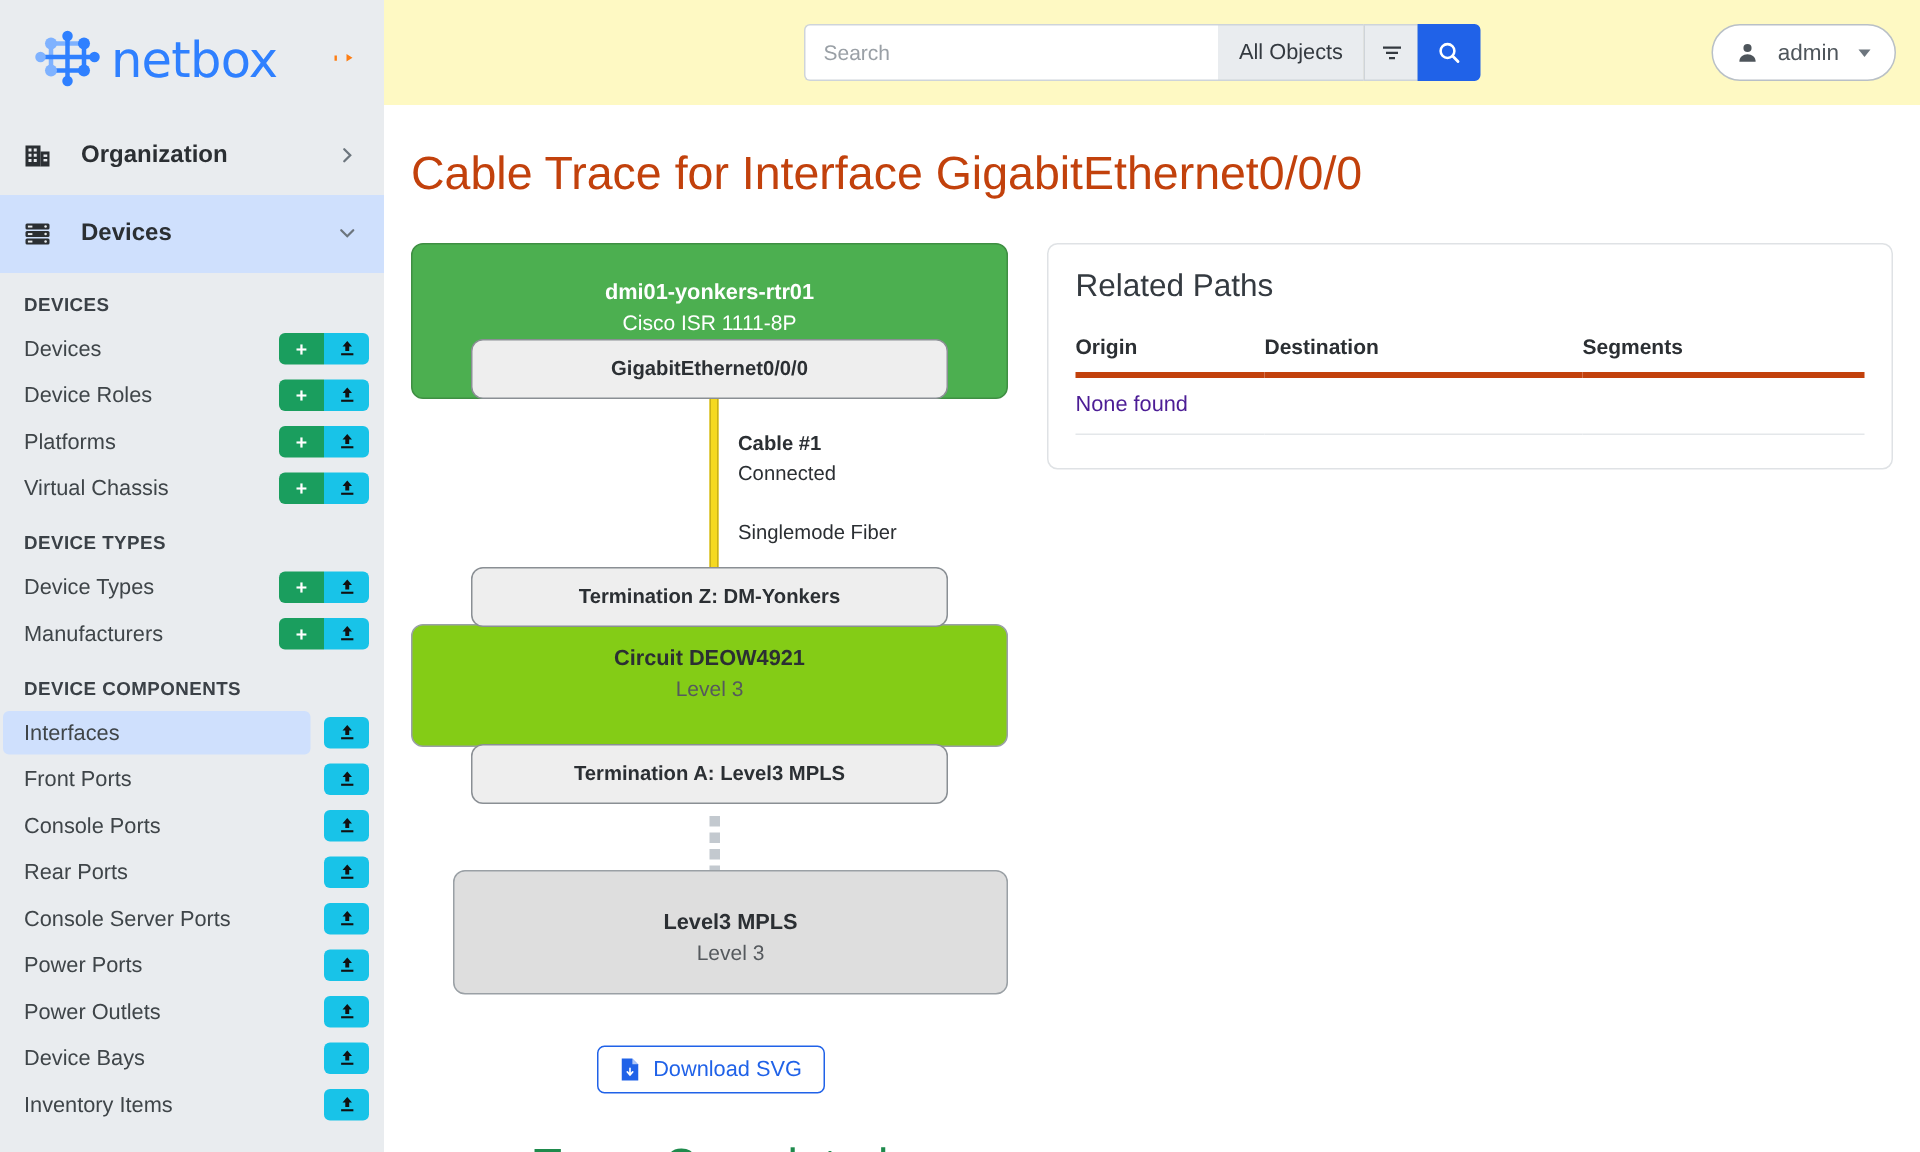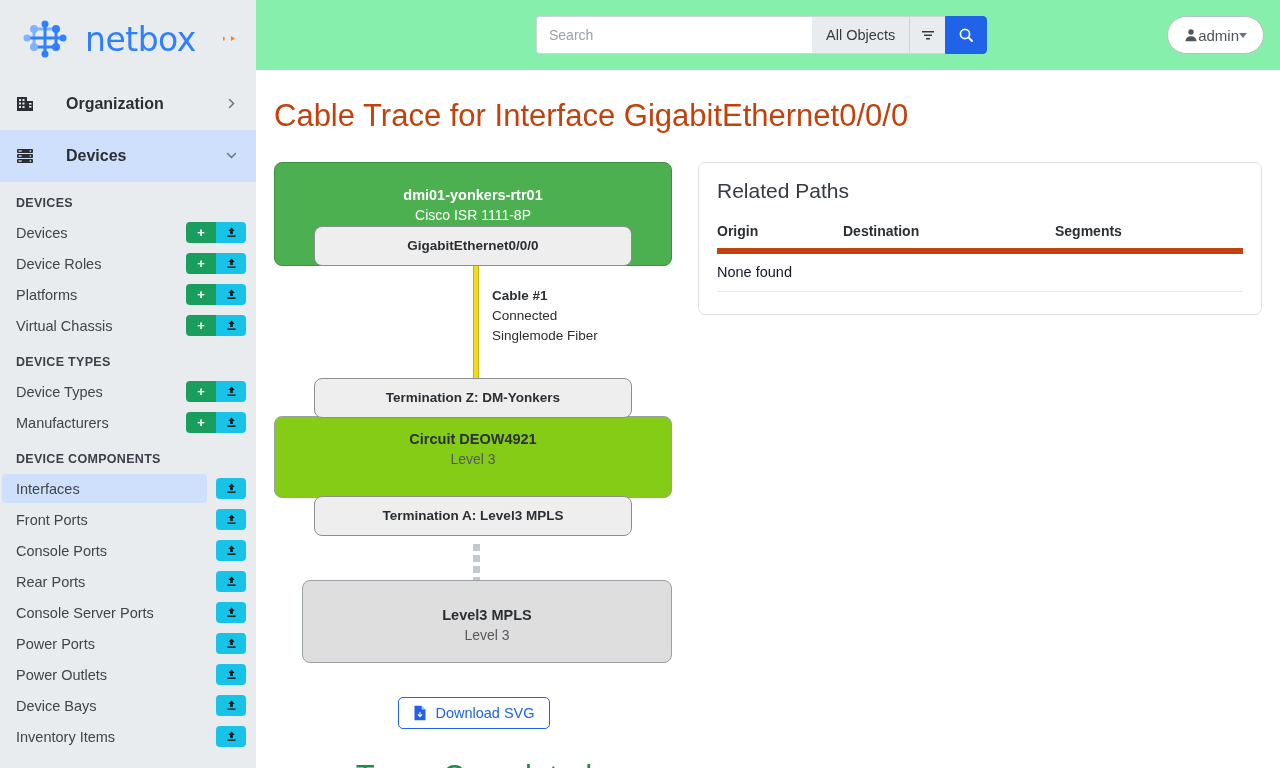--- a/index.html
+++ b/index.html
@@ -21,21 +21,21 @@
     flex: 0 0 256px;
     overflow: hidden;
     position: relative;
   }
   .brand {
     height: 78px;
     display: flex;
     align-items: center;
     padding: 0 18px 0 22px;
   }
-  .brand-logo { display: flex; align-items: center; gap: 11px; }
+  .brand-logo { display: flex; align-items: center; gap: 0px; }
   .brand-mark { width: 48px; height: 44px; flex: 0 0 48px; }
   .brand-word {
     font-size: 33px;
     font-weight: 400;
     color: #2f80ff;
     letter-spacing: -0.5px;
     margin-left: 4px;
     font-family: "DejaVu Sans", sans-serif;
   }
   .pin-icon { margin-left: auto; color: #fd7e14; width: 16px; height: 16px; }
@@ -44,21 +44,21 @@
     display: flex;
     align-items: center;
     height: 52px;
     padding: 0 18px 0 12px;
     cursor: pointer;
     font-size: 16px;
     font-weight: bold;
     color: #2b2f33;
   }
   .nav-group .gicon { width: 26px; flex: 0 0 26px; display: flex; align-items: center; justify-content: center; }
-  .nav-group .glabel { margin-left: 28px; }
+  .nav-group .glabel { margin-left: 16px; }
   .nav-group .chev { margin-left: auto; color: #6c757d; font-size: 13px; line-height: 1; }
   .nav-group.active { background: #cfe0fd; }
 
   .sec-head {
     font-size: 12.5px;
     font-weight: bold;
     color: #3b4147;
     letter-spacing: 0.3px;
     padding: 14px 0 7px 16px;
   }
@@ -92,21 +92,21 @@
   .btn-imp.solo { border-radius: 4px; }
 
   
   .main { flex: 1 1 auto; height: 768px; background: #fff; overflow: hidden; position: relative; }
 
   .topbar {
     height: 70px;
     display: flex;
     align-items: center;
     padding: 0 16px;
-    background: #86efac;
+    background: #fef9c3;
   }
   .search-wrap {
     display: flex;
     align-items: stretch;
     height: 38px;
     margin: 0 auto;
     margin-left: 264px;
   }
   .search-input {
     width: 276px;
@@ -145,21 +145,21 @@
     display: flex; align-items: center; justify-content: center;
     width: 42px;
     background: #2062e8;
     border: 1px solid #2062e8;
     border-radius: 0 4px 4px 0;
     cursor: pointer;
     color: #fff;
   }
   .user-btn {
     margin-left: auto;
-    display: flex; align-items: center; gap: 0;
+    display: flex; align-items: center; gap: 13px;
     height: 38px;
     padding: 0 16px;
     border: 1px solid #b9c0c7;
     border-radius: 19px;
     font-size: 15px;
     color: #4e555b;
     cursor: pointer;
     background: #fff;
   }
   .caret { width: 0; height: 0; border-left: 4.5px solid transparent; border-right: 4.5px solid transparent; border-top: 5.5px solid #6c757d; }
@@ -223,21 +223,21 @@
     border-right: 1px solid #c9b118;
   }
   .cable-label {
     position: absolute;
     left: 218px; top: 20px;
     text-align: left;
     color: #2b2f33;
   }
   .cable-label .cl1 { font-weight: bold; font-size: 13.5px; line-height: 20px; }
   .cable-label .cl2 { font-size: 13.5px; line-height: 20px; }
-  .cable-label .cl3 { font-size: 13.5px; line-height: 20px; }
+  .cable-label .cl3 { font-size: 13.5px; line-height: 20px; margin-top: 19px; }
 
   .node-circuit {
     background: #84cc16;
     border-color: #9aa0a5;
     height: 82px;
     margin-top: -2px;
     padding-top: 12px;
     color: #2b2f33;
   }
   .node-circuit .c1 { font-weight: bold; font-size: 14.5px; line-height: 20px; }
@@ -289,27 +289,27 @@
     padding: 16px 18px 22px 18px;
   }
   .card-title { font-size: 21px; font-weight: 400; color: #343a40; margin-bottom: 20px; }
   table.paths { width: 100%; border-collapse: collapse; }
   table.paths th {
     text-align: left;
     font-size: 14px;
     font-weight: bold;
     color: #2b2f33;
     padding: 0 0 9px 0;
-    border-bottom: 6px solid #c2410c;
+    border-bottom: 4px solid #c2410c;
   }
   table.paths th.c1 { width: 126px; }
   table.paths th.c2 { width: 212px; }
   table.paths td {
     font-size: 14.5px;
-    color: #0f172a;
+    color: #4c1d95;
     padding: 10px 0 11px 0;
     border-bottom: 1px solid #e4e7ea;
   }
 </style>
 </head>
 <body>
 
 <div class="app">
 
   <aside class="sidebar">

